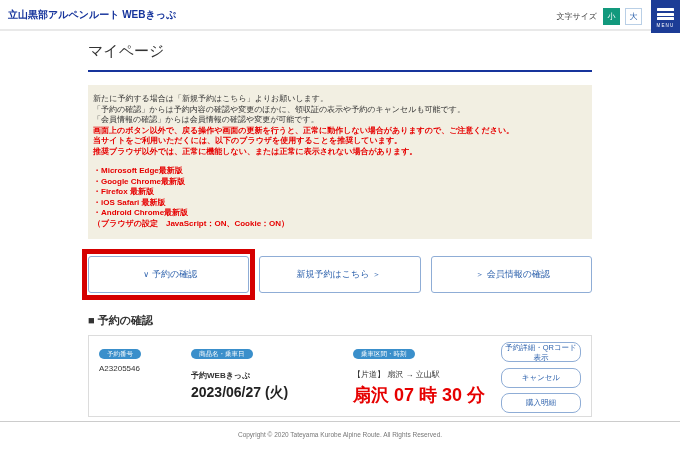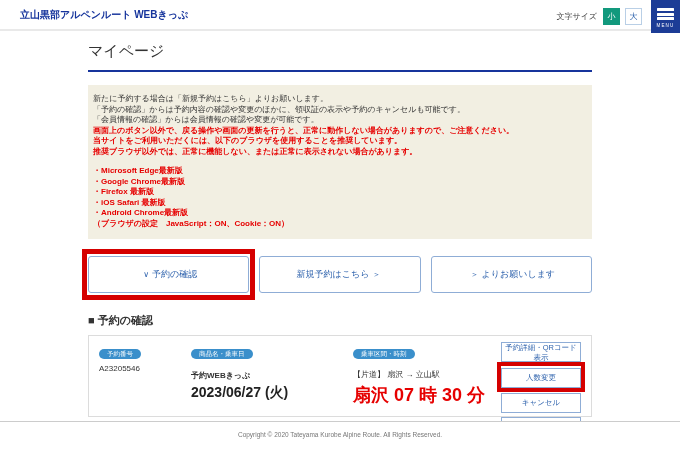--- a/index.html
+++ b/index.html
@@ -7,21 +7,21 @@
   body {
     width:680px; height:449px; position:relative; overflow:hidden;
     background:#fff; color:#333;
     font-family:"Liberation Sans","DejaVu Sans",sans-serif;
   }
   
   header {
     height:31px; border-bottom:2px solid #e9e9e9;
     display:flex; align-items:center; position:relative; z-index:2;
   }
-  .site-title { font-size:10px; font-weight:bold; color:#16349c; padding-left:20px; cursor:pointer; }
+  .site-title { font-size:10px; font-weight:bold; color:#16349c; padding-left:8px; cursor:pointer; }
   .header-right { position:absolute; right:0; top:0; height:33px; display:flex; align-items:center; }
   .fs-label { font-size:8px; color:#444; margin-right:6px; }
   .fs-btn {
     width:17px; height:17px; font-size:8px; line-height:1; padding:0;
     display:flex; align-items:center; justify-content:center; cursor:pointer;
   }
   .fs-small { background:#12997d; color:#fff; border:1px solid #12997d; }
   .fs-large { background:#fff; color:#2f63ad; border:1px solid #b9cfe6; margin-left:5px; }
   .menu-btn {
     width:29px; height:33px; background:#1c3c96; border:none; margin-left:9px;
@@ -70,21 +70,21 @@
   .res-number { font-size:8px; margin-top:4px; }
   .col-product { width:162px; }
   .product-name { font-size:8px; margin-top:10px;font-weight:bold; }
   .res-date { font-size:14px; font-weight:bold; color:#222; margin-top:3px; }
   .col-route { width:148px; }
   .route { font-size:8px; margin-top:9px; }
   .res-time { font-size:18px; font-weight:bold; color:#e60000; margin-top:3px; }
   .col-buttons { flex:1; display:flex; flex-direction:column; gap:2.5px; }
   .sbwrap { position:relative; }
   .small-btn {
-    width:100%; height:20px; background:#fff; border:1px solid #8fadd6; border-radius:0;
+    width:100%; height:20px; background:#fff; border:1px solid #8fadd6; border-radius:8px;
     color:#2f63ad; font-size:7.5px; cursor:pointer; font-family:inherit; padding:0;
   }
   .red-frame-sm {
     position:absolute; left:-4px; right:-4px; top:-4px; bottom:-4px;
     border:4px solid #d50000; pointer-events:none;
   }
   
   footer {
     position:absolute; left:0; right:0; bottom:0;
     border-top:1px solid #ccc; text-align:center; padding:9px 0 11px; background:#fff;
@@ -133,21 +133,21 @@
 
   <div class="actions">
     <div class="action">
       <button class="action-btn"><span class="chev">∨</span><span>予約の確認</span></button>
       <div class="red-frame"></div>
     </div>
     <div class="action">
       <button class="action-btn"><span>新規予約はこちら</span><span class="chev">＞</span></button>
     </div>
     <div class="action">
-      <button class="action-btn"><span class="chev">＞</span><span>よりお願いします</span></button>
+      <button class="action-btn"><span class="chev">＞</span><span>会員情報の確認</span></button>
     </div>
   </div>
 
   <h2>■ 予約の確認</h2>
 
   <div class="res-card">
     <div class="col-number">
       <span class="badge">予約番号</span>
       <div class="res-number">A23205546</div>
     </div>
@@ -159,24 +159,20 @@
     <div class="col-route">
       <span class="badge">乗車区間・時刻</span>
       <div class="route">【片道】 扇沢 → 立山駅</div>
       <div class="res-time">扇沢 07 時 30 分</div>
     </div>
     <div class="col-buttons">
       <div class="sbwrap">
         <button class="small-btn">予約詳細・QRコード表示</button>
       </div>
       <div class="sbwrap">
-        <button class="small-btn">人数変更</button>
-        <div class="red-frame-sm"></div>
-      </div>
-      <div class="sbwrap">
         <button class="small-btn">キャンセル</button>
       </div>
       <div class="sbwrap">
         <button class="small-btn">購入明細</button>
       </div>
     </div>
   </div>
 </main>
 
 <footer>

